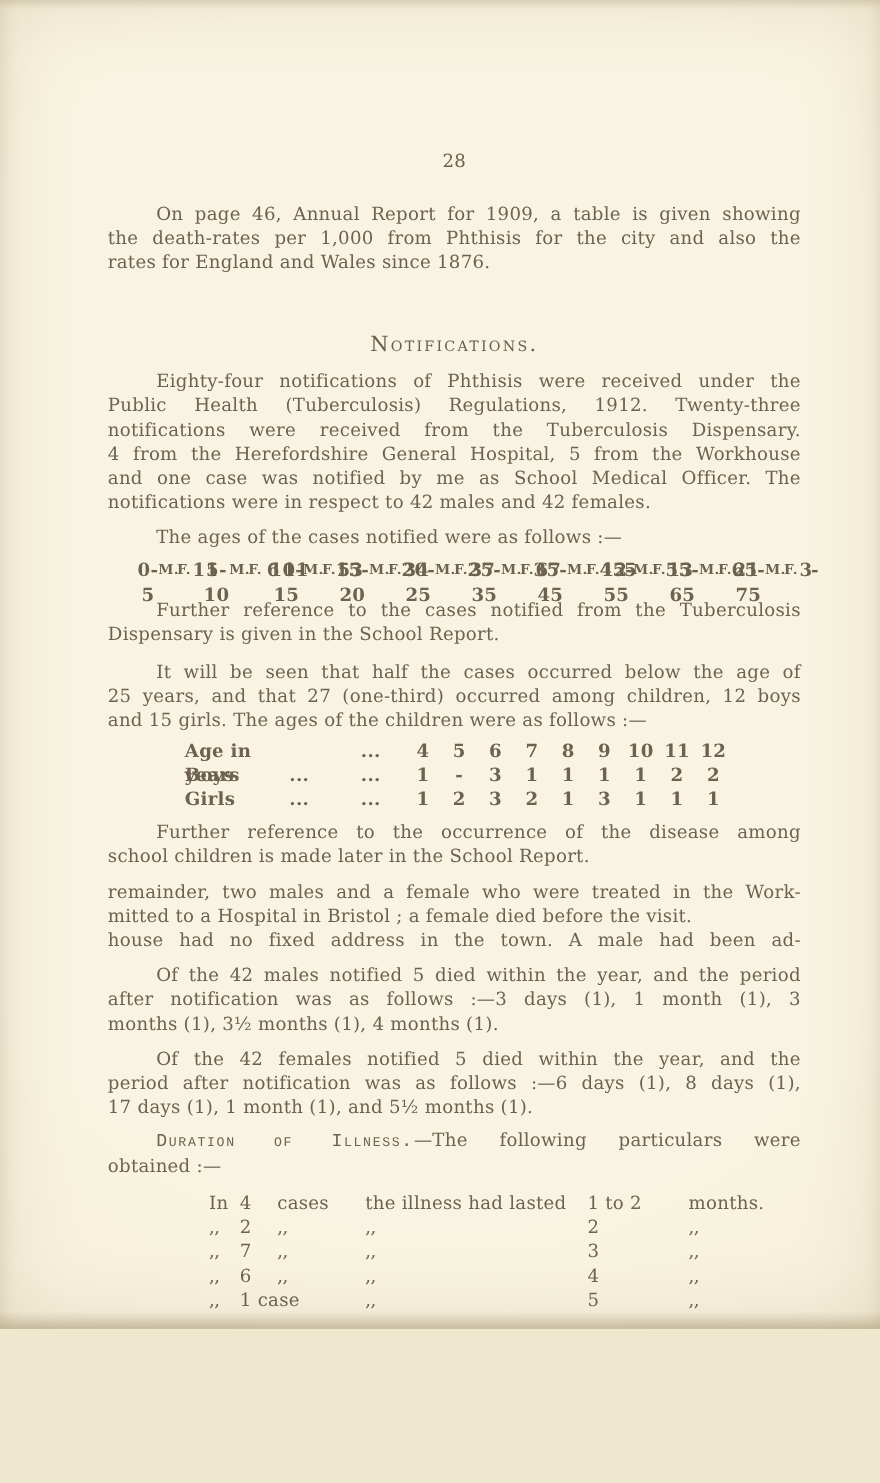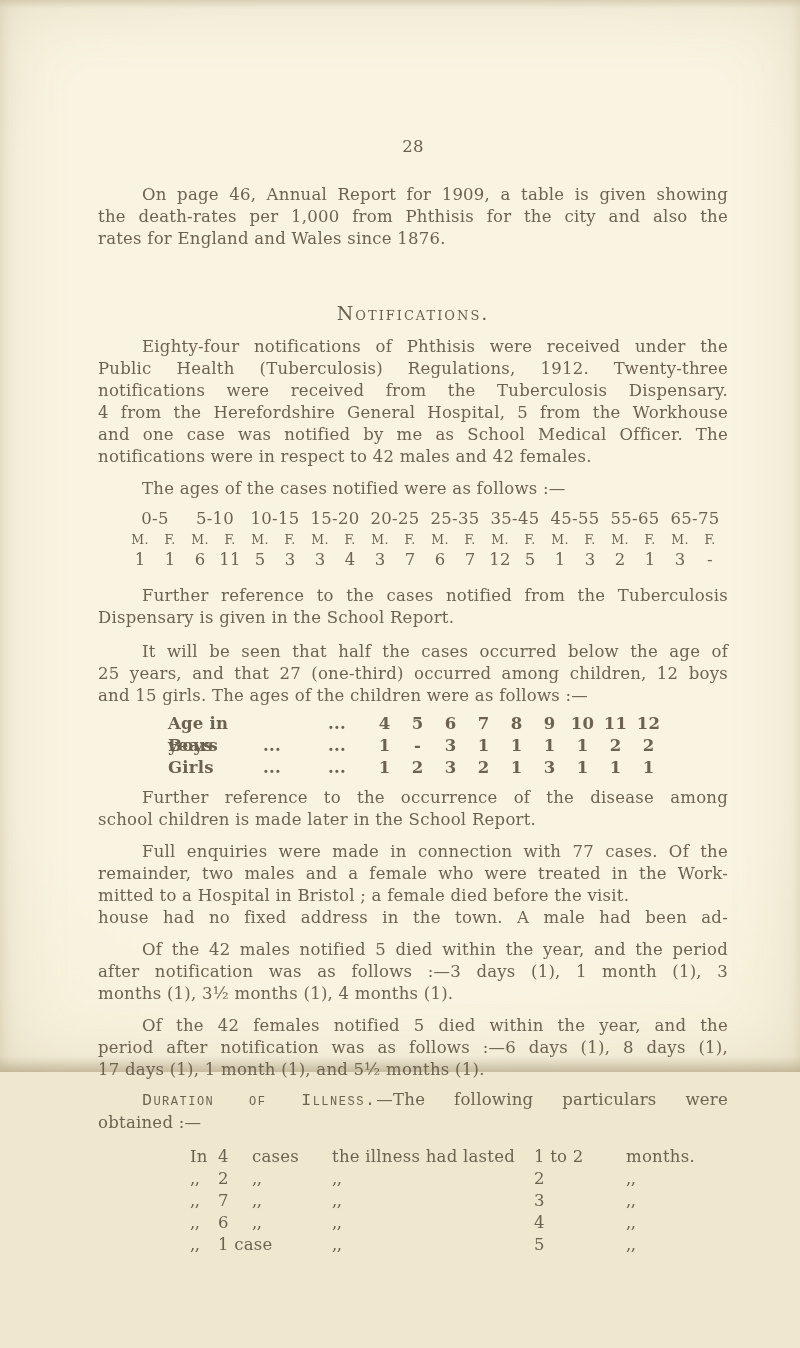--- a/index.html
+++ b/index.html
@@ -3,21 +3,21 @@
 <meta charset="utf-8">
 <title>Document</title>
 <style>
   html,body{margin:0;padding:0;}
   body{
     width:800px;height:1348px;overflow:hidden;
     font-family:"DejaVu Serif","Liberation Serif",serif;
     background:#efe8cf;
   }
   .page{
-    position:relative;width:800px;height:1072px;box-sizing:border-box;
+    position:relative;width:800px;height:1208px;box-sizing:border-box;
     padding:136px 72px 0 98px;
     color:#6d6250;
     background:
       linear-gradient(to bottom, rgba(178,164,128,0.22) 0px, rgba(178,164,128,0) 8px, rgba(178,164,128,0) calc(100% - 16px), rgba(150,136,98,0.38) 100%),
       radial-gradient(ellipse 115% 85% at 50% 45%, #f9f4e1 55%, #f5eed8 80%, #ece3c8 100%);
     box-shadow:
       inset 0 0 70px rgba(150,135,95,0.18),
       inset 5px 0 12px rgba(160,145,105,0.14),
       inset -4px 0 10px rgba(160,145,105,0.10);
     font-size:16.5px;line-height:22px;letter-spacing:0.25px;
@@ -32,21 +32,21 @@
   .m-p6{margin-top:8px;}  .m-p7{margin-top:10px;}
   .m-p8{margin-top:10px;} .m-p9{margin-top:10px;}
   .m-p10{margin-top:8px;}
   .heading{
     margin-top:52px;margin-bottom:12px;text-align:center;
     font-variant:small-caps;letter-spacing:2px;font-size:19px;color:#6a5f4d;
   }
   .sc{font-variant:small-caps;letter-spacing:1.5px;font-family:Liberation Mono, monospace;}
   
   .agetable{margin-top:8px;margin-left:27px;width:600px;display:flex;}
-  .agegrp{width:60px;display:flex;flex-direction:column;}
+  .agegrp{width:60px;display:flex;font-weight:bold;}
   .agerange{text-align:center;height:22px;font-size:16.5px;}
   .mfrow{display:flex;height:19px;font-size:12.5px;line-height:19px;color:#6d6250;}
   .mfrow span{width:50%;text-align:center;}
   .valrow{display:flex;height:22px;}
   .valrow span{width:50%;text-align:center;}
   
   .childtable{margin-top:6px;margin-left:70px;}
   .ct-row{display:flex;height:22px;font-weight:bold;}
   .ct-label{width:95px;display:inline-block;}
   .ct-dots1{width:55px;display:inline-block;}
@@ -259,21 +259,20 @@
       <span class="ct-num">1</span>
     </div>
   </div>
 
   <div class="para m-p6">
     <div class="line first">Further reference to the occurrence of the disease among</div>
     <div class="line last">school children is made later in the School Report.</div>
   </div>
 
   <div class="para m-p7">
-    <div class="line first">Full enquiries were made in connection with 77 cases. Of the</div>
     <div class="line">remainder, two males and a female who were treated in the Work-</div>
     <div class="line last">mitted to a Hospital in Bristol ; a female died before the visit.</div>
     <div class="line">house had no fixed address in the town. A male had been ad-</div>
   </div>
 
   <div class="para m-p8">
     <div class="line first">Of the 42 males notified 5 died within the year, and the period</div>
     <div class="line">after notification was as follows :—3 days (1), 1 month (1), 3</div>
     <div class="line last">months (1), 3½ months (1), 4 months (1).</div>
   </div>

